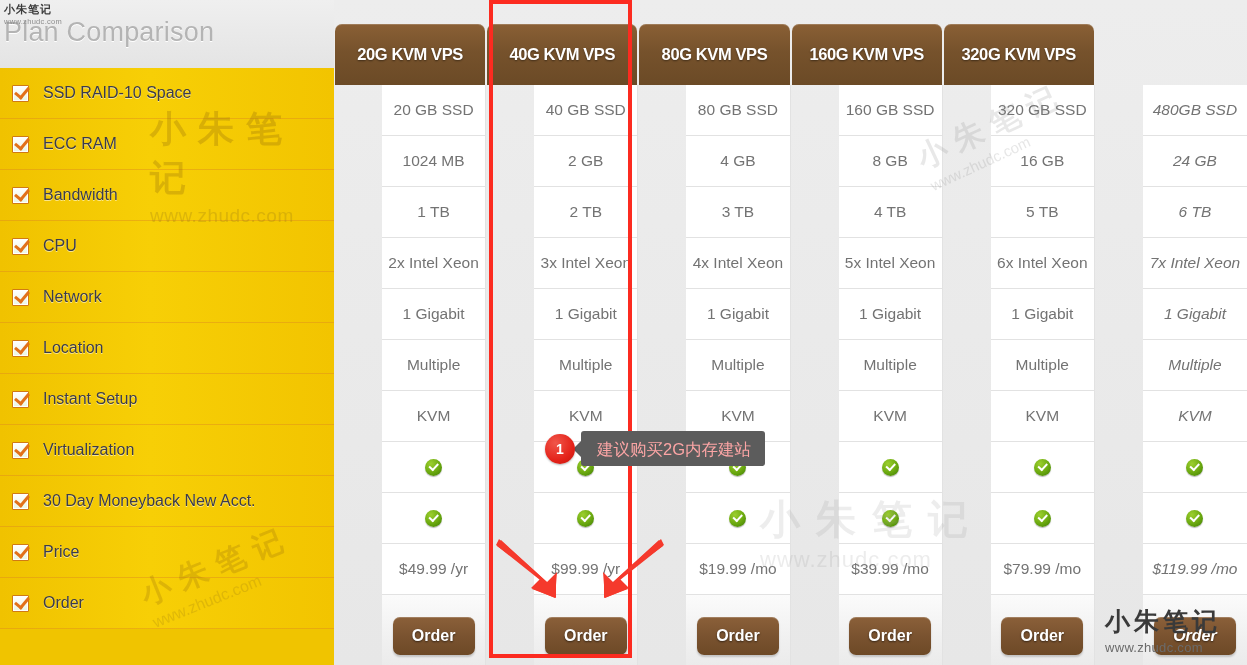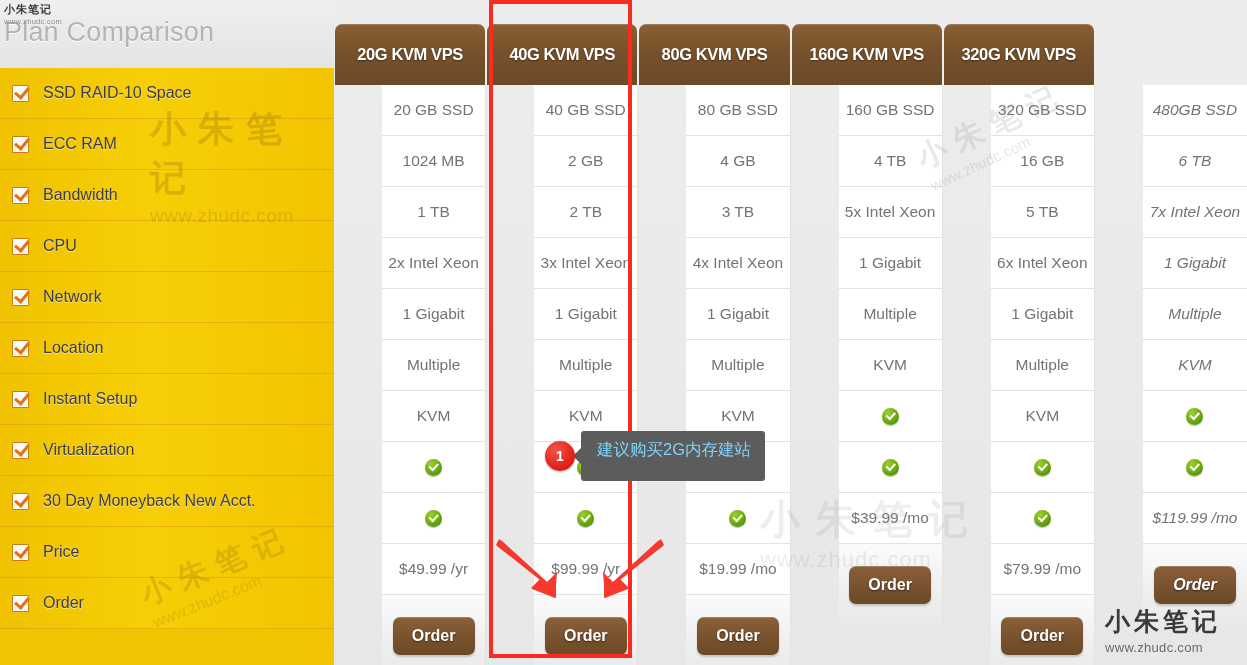--- a/index.html
+++ b/index.html
@@ -153,22 +153,22 @@
     background: radial-gradient(circle at 35% 30%, #f0564a 0%, #e4231a 60%, #c4140c 100%);
     color:#fff; font-size:14px; font-weight:bold;
     display:flex; align-items:center; justify-content:center;
     z-index: 2;
     box-shadow: 0 1px 2px rgba(0,0,0,.3);
   }
   #callout-bubble{
     position: relative;
     margin-left: 6px;
     background:#5c5c5c;
-    color:#7dd3fc; font-size:16.5px;
-    padding: 8px 14px 20px 16px;
+    color:#fca5a5; font-size:16.5px;
+    padding: 8px 14px 5px 16px;
     border-radius: 3px;
     white-space: nowrap;
   }
   #callout-bubble::before{
     content:"";
     position:absolute; left:-8px; top:50%; transform: translateY(-50%);
     border-top: 9px solid transparent;
     border-bottom: 9px solid transparent;
     border-right: 9px solid #5c5c5c;
   }
@@ -336,20 +336,21 @@
             <div class="order-btn">Order</div>
           </div>
         </div>
       </div>
       <div class="plan-col">
         <div class="plan-head">
           <span class="plan-head-label">160G KVM VPS</span>
         </div>
         <div class="plan-cells">
           <div class="cell">160 GB SSD</div>
+          <div class="cell">8 GB</div>
           <div class="cell">4 TB</div>
           <div class="cell">5x Intel Xeon</div>
           <div class="cell">1 Gigabit</div>
           <div class="cell">Multiple</div>
           <div class="cell">KVM</div>
           <div class="cell">
             <span class="tick"></span>
           </div>
           <div class="cell">
             <span class="tick"></span>
@@ -380,20 +381,21 @@
           </div>
           <div class="cell">$79.99 /mo</div>
           <div class="cell order-cell">
             <div class="order-btn">Order</div>
           </div>
         </div>
       </div>
       <div class="plan-col">
         <div class="plan-cells">
           <div class="cell">480GB SSD</div>
+          <div class="cell">24 GB</div>
           <div class="cell">6 TB</div>
           <div class="cell">7x Intel Xeon</div>
           <div class="cell">1 Gigabit</div>
           <div class="cell">Multiple</div>
           <div class="cell">KVM</div>
           <div class="cell">
             <span class="tick"></span>
           </div>
           <div class="cell">
             <span class="tick"></span>

